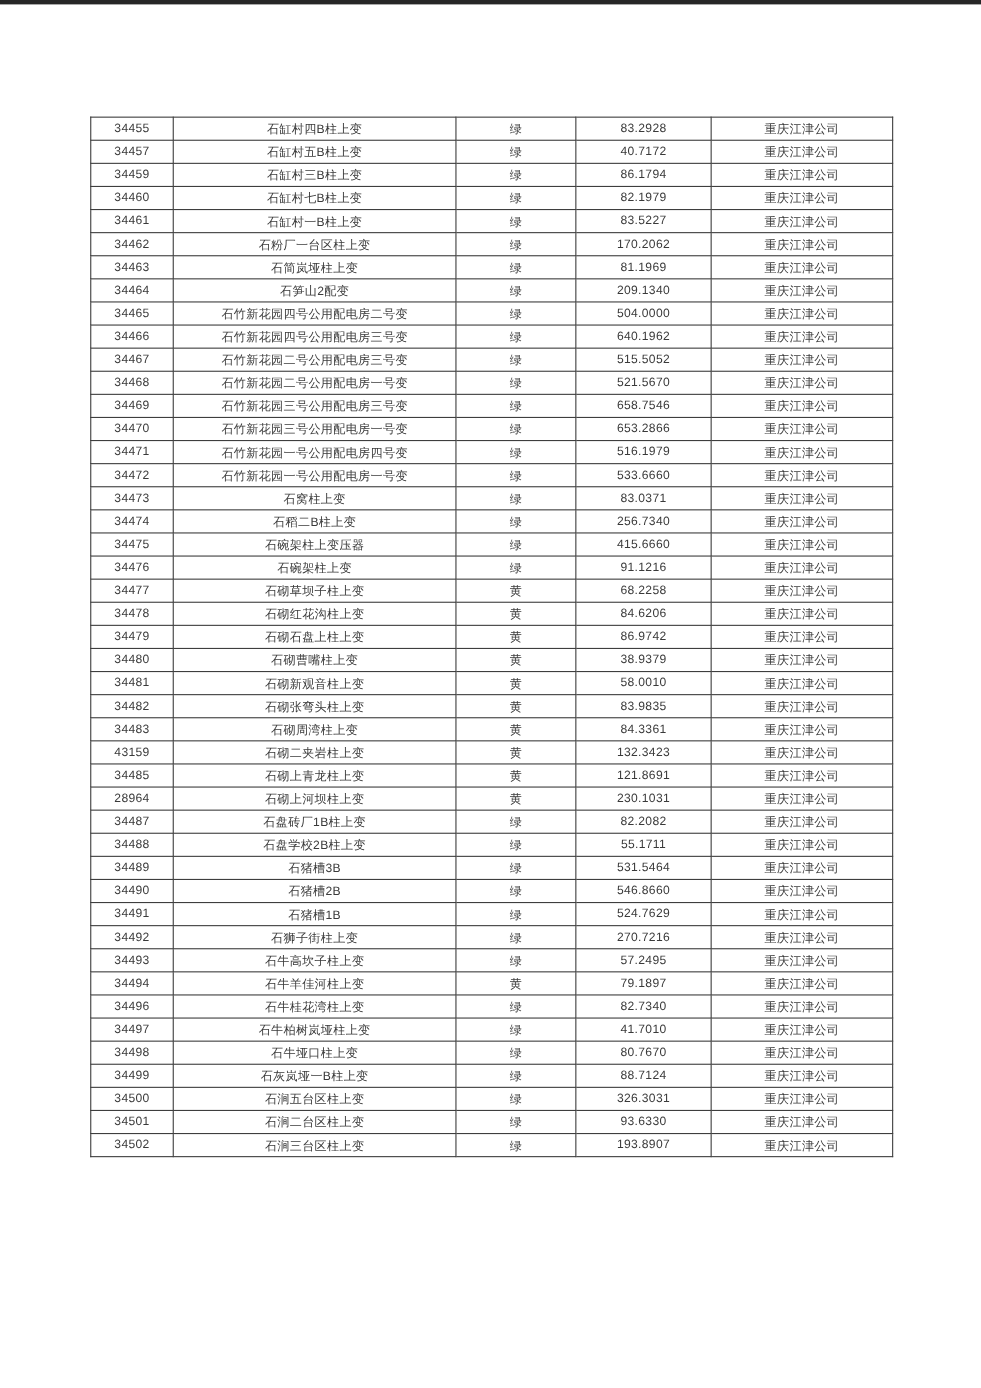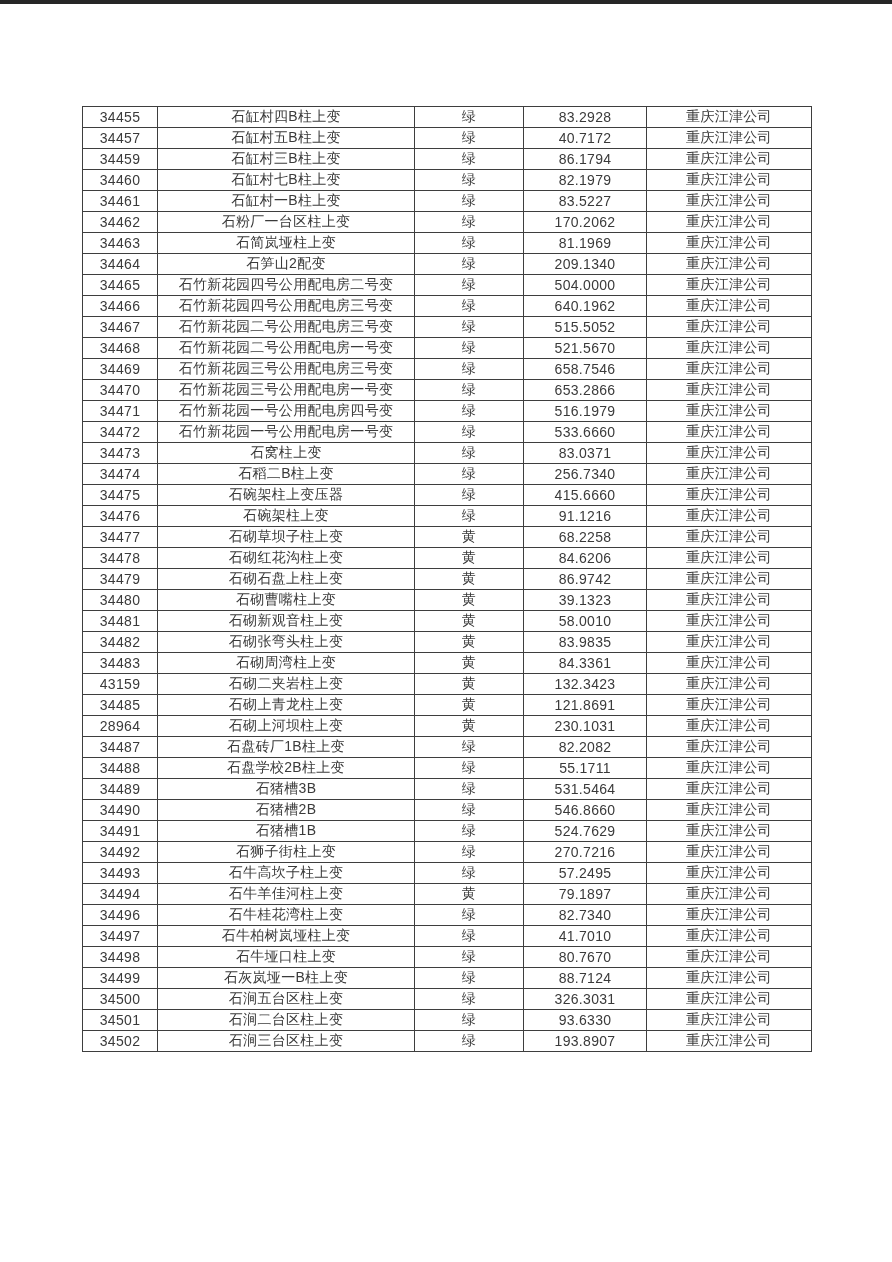--- a/index.html
+++ b/index.html
@@ -16,21 +16,21 @@
     background: #262626;
   }
   .table-wrap {
     position: absolute; left: 82px; top: 106px;
     width: 729px;
   }
   table.data-table {
     border-collapse: collapse;
     table-layout: fixed;
     width: 729px;
-    font-size: 14px;
+    font-size: 11px;
     color: #3a3a3a;
   }
   table.data-table td {
     border: 1.5px solid #3e3e3e;
     height: 20px;
     padding: 0 2px;
     text-align: center;
     vertical-align: middle;
     white-space: nowrap;
     overflow: hidden;
@@ -215,21 +215,21 @@
           <td>34479</td>
           <td>石砌石盘上柱上变</td>
           <td>黄</td>
           <td>86.9742</td>
           <td>重庆江津公司</td>
         </tr>
         <tr>
           <td>34480</td>
           <td>石砌曹嘴柱上变</td>
           <td>黄</td>
-          <td>39.1323</td>
+          <td>38.9379</td>
           <td>重庆江津公司</td>
         </tr>
         <tr>
           <td>34481</td>
           <td>石砌新观音柱上变</td>
           <td>黄</td>
           <td>58.0010</td>
           <td>重庆江津公司</td>
         </tr>
         <tr>

